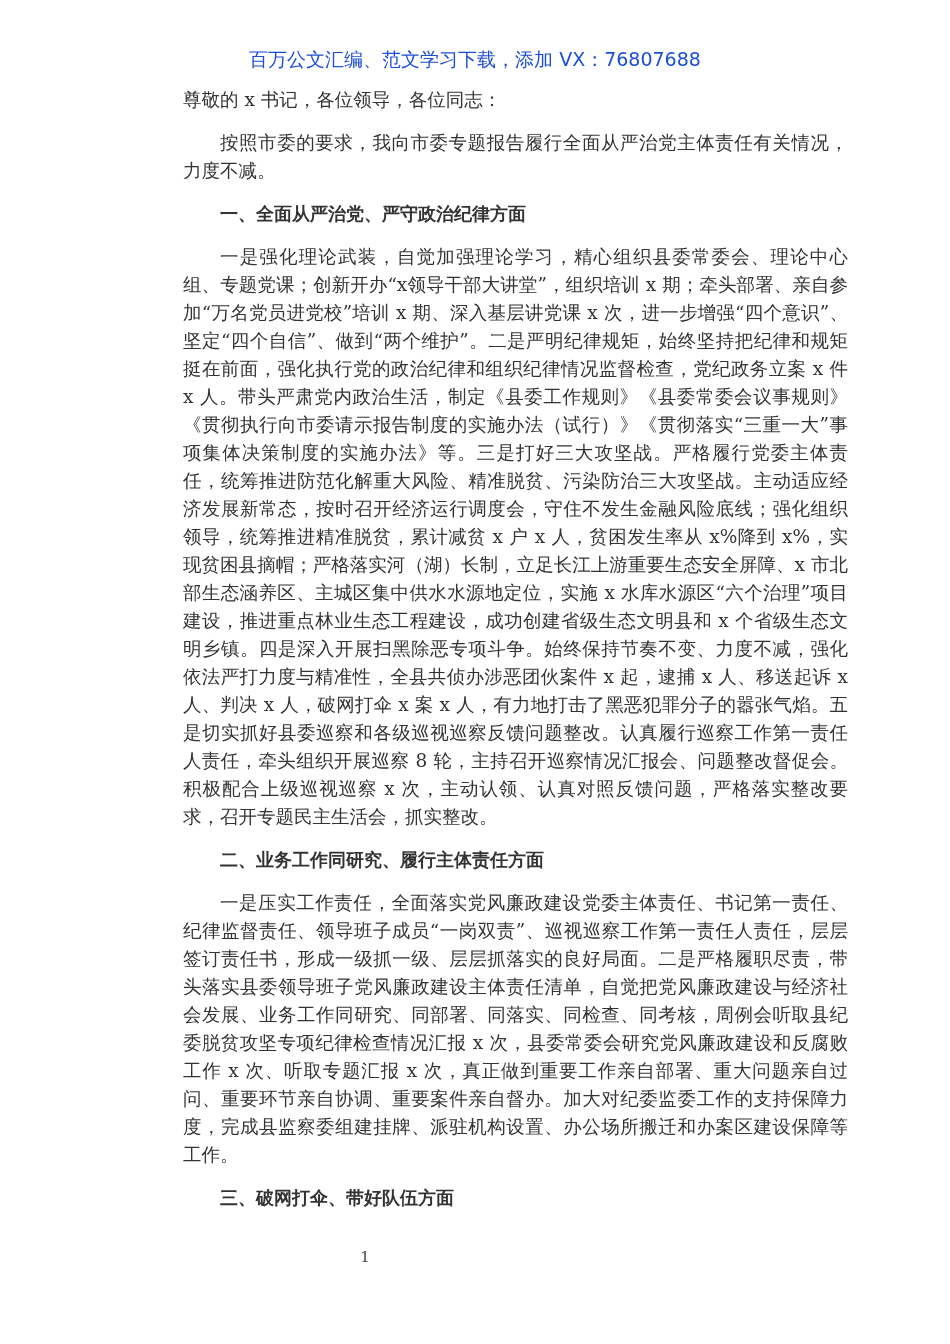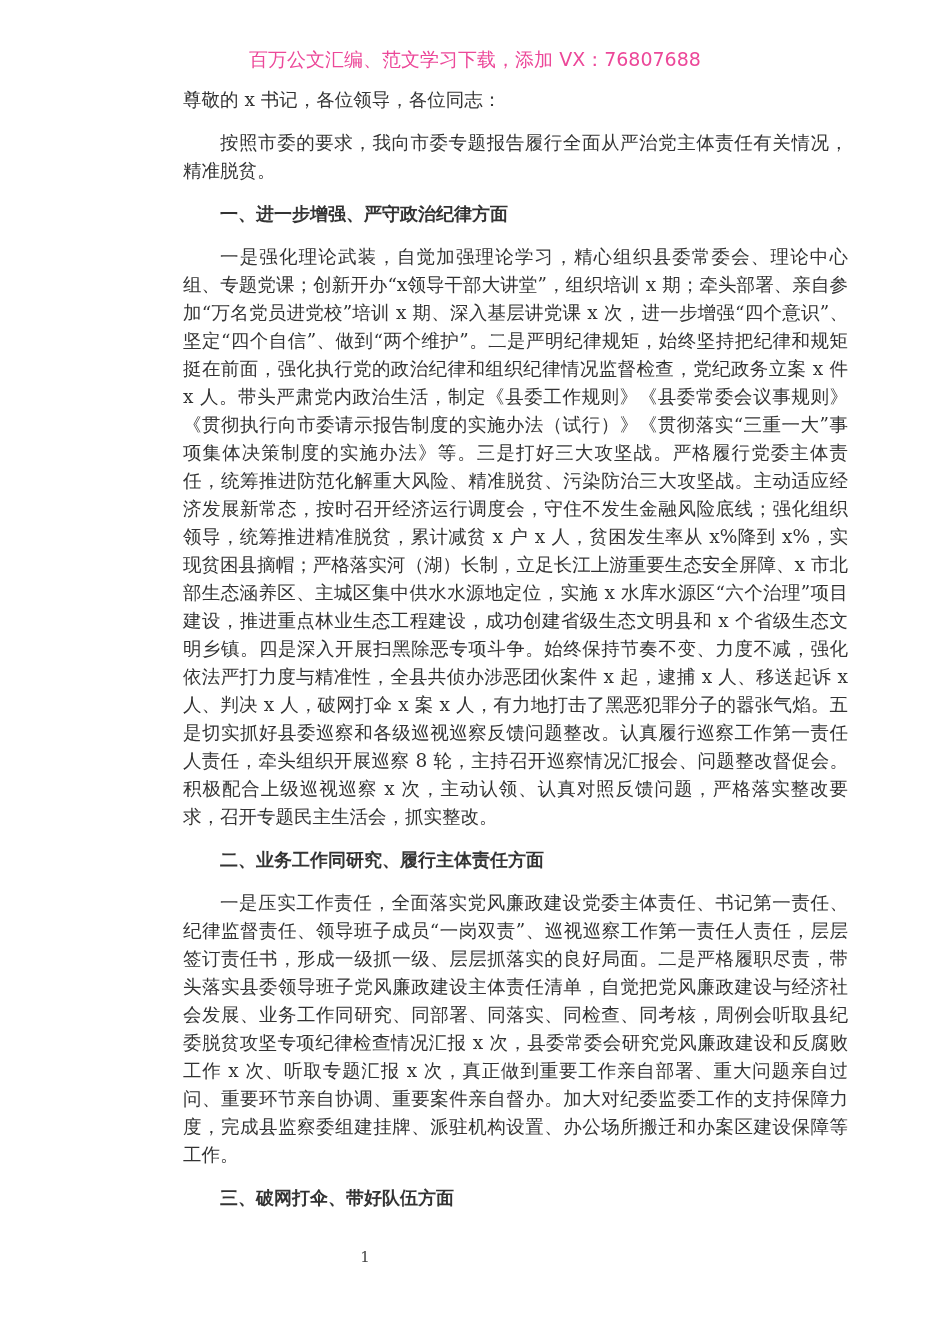--- a/index.html
+++ b/index.html
@@ -1,41 +1,41 @@
 <!DOCTYPE html>
 <html><head>
   <meta charset="utf-8">
   <style>
     html, body { margin: 0; padding: 0; background: #ffffff; }
     body { width: 950px; height: 1344px; position: relative; overflow: hidden;
            font-family: "DejaVu Serif", "Liberation Serif", serif; color: #333; }
     .page { position: absolute; left: 0; top: 0; width: 950px; height: 1344px; background: #fff; }
     .watermark { position: absolute; top: 46px; left: 0; width: 950px; text-align: center;
-                 color: #ec4899; font-family: "DejaVu Sans", "Liberation Sans", sans-serif;
+                 color: #1d4ed8; font-family: "DejaVu Sans", "Liberation Sans", sans-serif;
                  font-size: 19px; letter-spacing: 0px; line-height: 26px; }
     .content { position: absolute; left: 145px; top: 86px; width: 665px;
                font-size: 18.5px; line-height: 28px; text-align: justify; margin-left: 38px; }
     .p { margin: 0 0 15px 0; text-indent: 37px; word-break: break-all; }
     .p.noindent { text-indent: 0; }
     .h { margin: 0 0 15px 0; text-indent: 37px; font-weight: bold;
          font-family: "DejaVu Sans", "Liberation Sans", sans-serif; font-size: 18px; color: #333; }
     .pagenum { position: absolute; top: 1248px; left: 0; width: 730px; text-align: center;
                font-size: 15px; color: #444; }
   </style>
 </head>
 <body>
 
 <div class="page">
   <div class="watermark">百万公文汇编、范文学习下载，添加 VX：76807688</div>
 
   <div class="content">
     <p class="p noindent">尊敬的 x 书记，各位领导，各位同志：</p>
-    <p class="p">按照市委的要求，我向市委专题报告履行全面从严治党主体责任有关情况，精准脱贫。</p>
+    <p class="p">按照市委的要求，我向市委专题报告履行全面从严治党主体责任有关情况，力度不减。</p>
 
-    <p class="h">一、进一步增强、严守政治纪律方面</p>
+    <p class="h">一、全面从严治党、严守政治纪律方面</p>
     <p class="p">一是强化理论武装，自觉加强理论学习，精心组织县委常委会、理论中心组、专题党课；创新开办“x领导干部大讲堂”，组织培训 x 期；牵头部署、亲自参加“万名党员进党校”培训 x 期、深入基层讲党课 x 次，进一步增强“四个意识”、坚定“四个自信”、做到“两个维护”。二是严明纪律规矩，始终坚持把纪律和规矩挺在前面，强化执行党的政治纪律和组织纪律情况监督检查，党纪政务立案 x 件 x 人。带头严肃党内政治生活，制定《县委工作规则》《县委常委会议事规则》《贯彻执行向市委请示报告制度的实施办法（试行）》《贯彻落实“三重一大”事项集体决策制度的实施办法》等。三是打好三大攻坚战。严格履行党委主体责任，统筹推进防范化解重大风险、精准脱贫、污染防治三大攻坚战。主动适应经济发展新常态，按时召开经济运行调度会，守住不发生金融风险底线；强化组织领导，统筹推进精准脱贫，累计减贫 x 户 x 人，贫困发生率从 x%降到 x%，实现贫困县摘帽；严格落实河（湖）长制，立足长江上游重要生态安全屏障、x 市北部生态涵养区、主城区集中供水水源地定位，实施 x 水库水源区“六个治理”项目建设，推进重点林业生态工程建设，成功创建省级生态文明县和 x 个省级生态文明乡镇。四是深入开展扫黑除恶专项斗争。始终保持节奏不变、力度不减，强化依法严打力度与精准性，全县共侦办涉恶团伙案件 x 起，逮捕 x 人、移送起诉 x 人、判决 x 人，破网打伞 x 案 x 人，有力地打击了黑恶犯罪分子的嚣张气焰。五是切实抓好县委巡察和各级巡视巡察反馈问题整改。认真履行巡察工作第一责任人责任，牵头组织开展巡察 8 轮，主持召开巡察情况汇报会、问题整改督促会。积极配合上级巡视巡察 x 次，主动认领、认真对照反馈问题，严格落实整改要求，召开专题民主生活会，抓实整改。</p>
 
     <p class="h">二、业务工作同研究、履行主体责任方面</p>
     <p class="p">一是压实工作责任，全面落实党风廉政建设党委主体责任、书记第一责任、纪律监督责任、领导班子成员“一岗双责”、巡视巡察工作第一责任人责任，层层签订责任书，形成一级抓一级、层层抓落实的良好局面。二是严格履职尽责，带头落实县委领导班子党风廉政建设主体责任清单，自觉把党风廉政建设与经济社会发展、业务工作同研究、同部署、同落实、同检查、同考核，周例会听取县纪委脱贫攻坚专项纪律检查情况汇报 x 次，县委常委会研究党风廉政建设和反腐败工作 x 次、听取专题汇报 x 次，真正做到重要工作亲自部署、重大问题亲自过问、重要环节亲自协调、重要案件亲自督办。加大对纪委监委工作的支持保障力度，完成县监察委组建挂牌、派驻机构设置、办公场所搬迁和办案区建设保障等工作。</p>
 
     <p class="h">三、破网打伞、带好队伍方面</p>
   </div>
 
   <div class="pagenum">1</div>
 </div>

